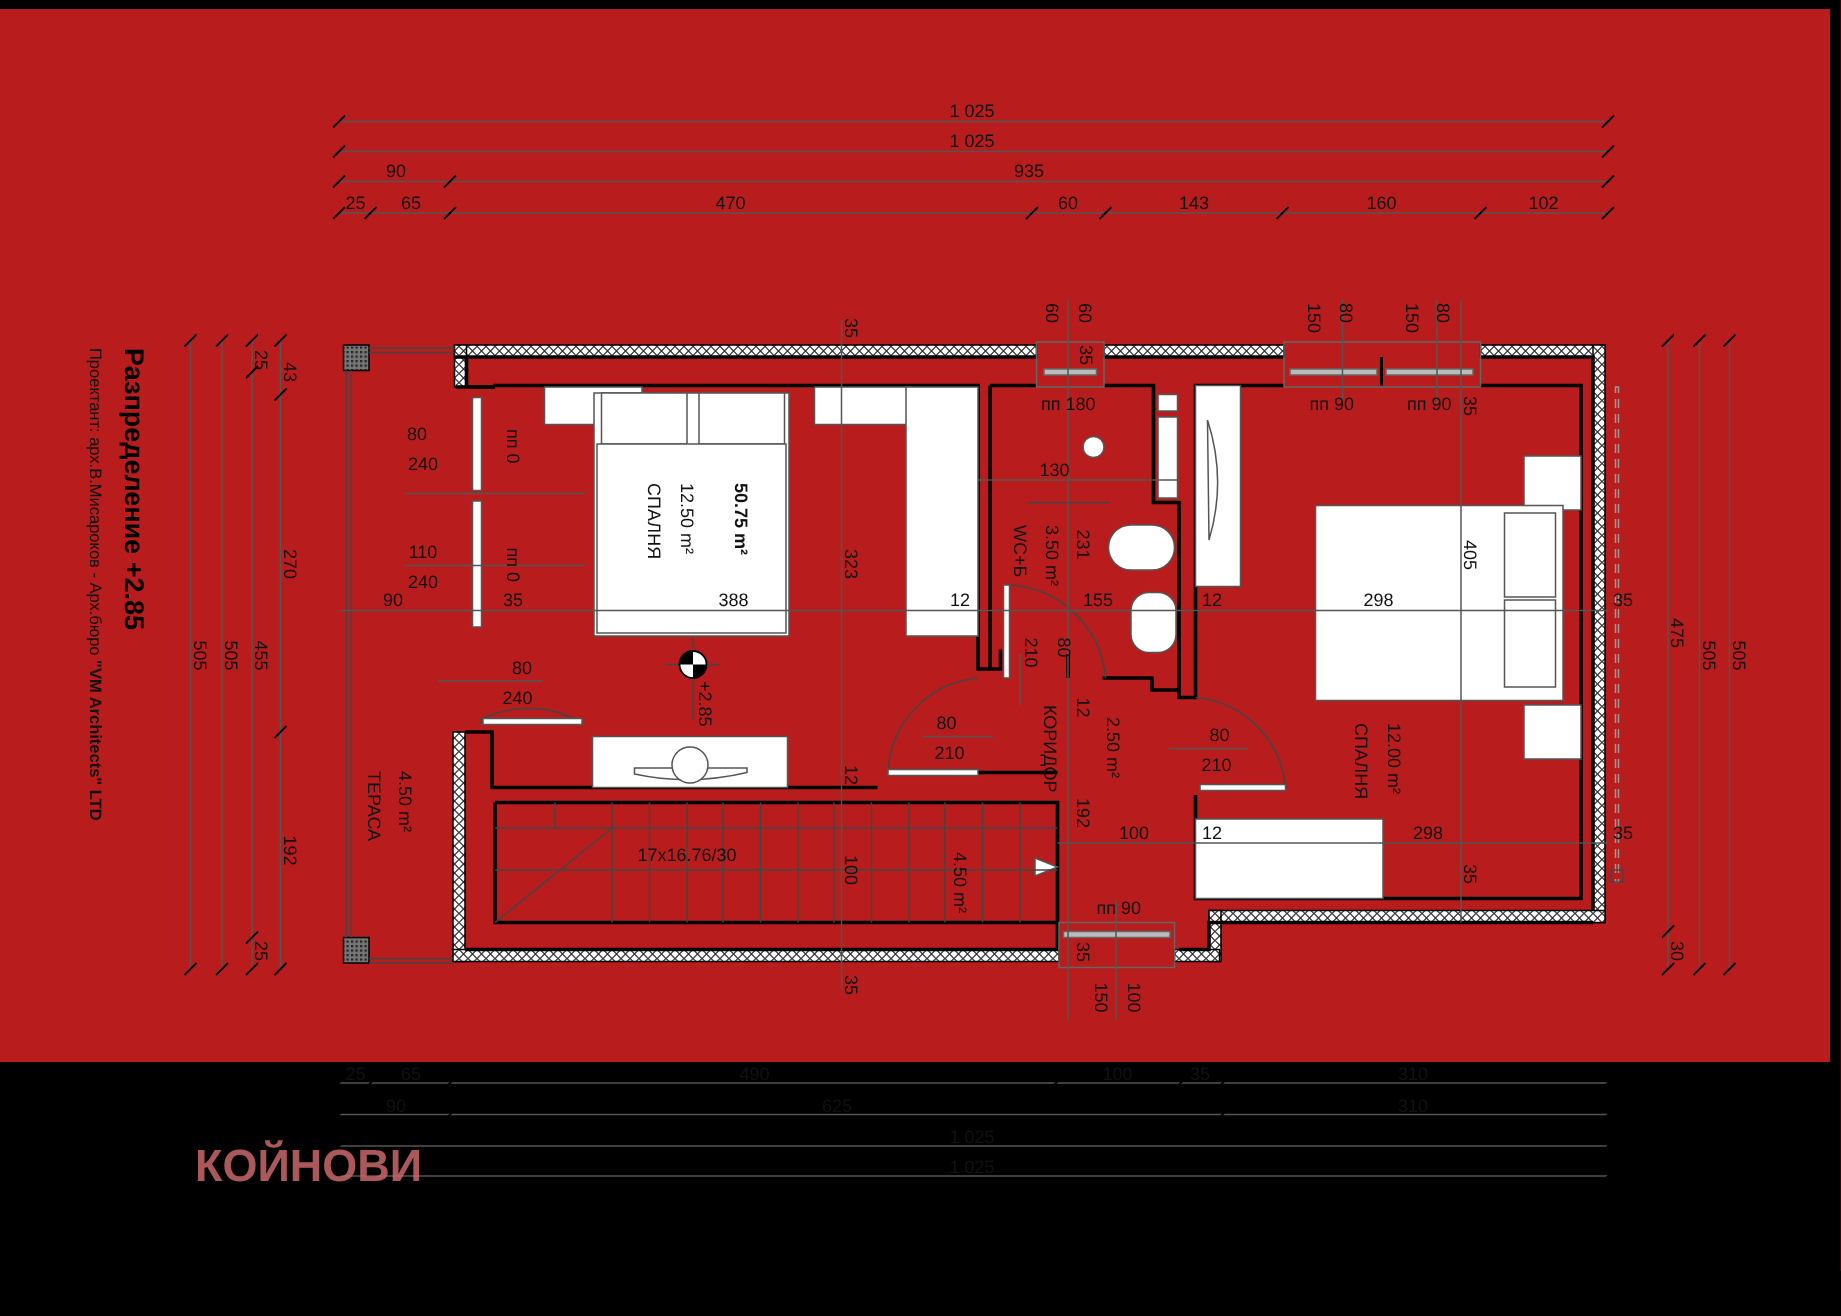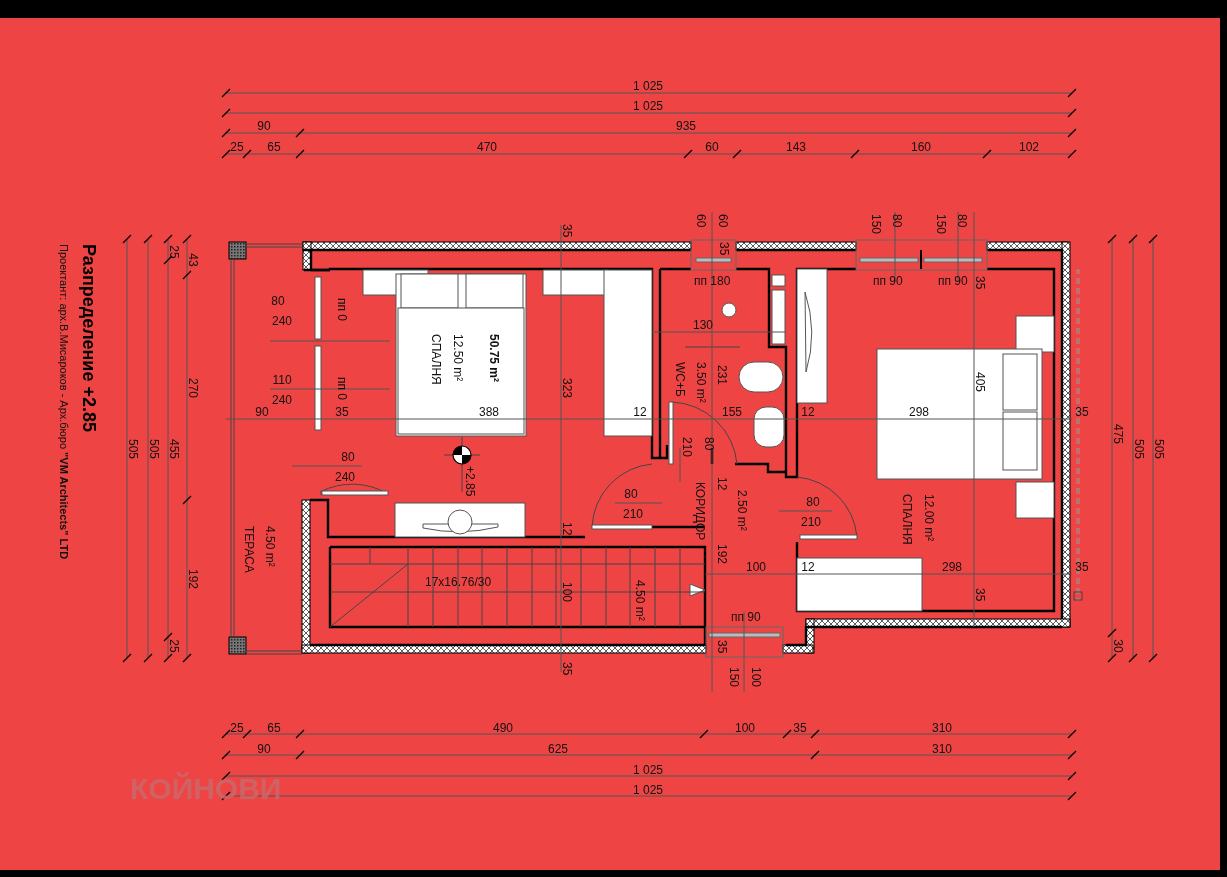--- a/index.html
+++ b/index.html
@@ -1,17 +1,17 @@
 <!DOCTYPE html>
 <html><head>
 <meta charset="utf-8">
 <style>
   html,body{margin:0;padding:0;background:#000;}
   body{width:1227px;height:877px;position:relative;overflow:hidden;font-family:"Liberation Sans",sans-serif;}
-  #sheet{position:absolute;left:0;top:18px;width:1220px;height:852px;background:#ef4444;}
+  #sheet{position:absolute;left:0;top:6px;width:1220px;height:702px;background:#b91c1c;}
   svg{position:absolute;left:0;top:0;}
   .dim{stroke:#555;stroke-width:1;fill:none;}
   .tick{stroke:#000;stroke-width:1.2;}
   .wall{stroke:#000;stroke-width:2.4;fill:none;}
   .thin{stroke:#444;stroke-width:1;fill:none;}
   .furn{stroke:#555;stroke-width:1;fill:#fff;}
   .t{font-family:"Liberation Sans",sans-serif;font-size:12px;fill:#111;}
   .tb{font-family:"Liberation Sans",sans-serif;font-size:12px;font-weight:bold;fill:#111;}
   .title{font-family:"Liberation Sans",sans-serif;font-size:18px;font-weight:bold;fill:#000;}
   .sub{font-family:"Liberation Sans",sans-serif;font-size:11px;fill:#111;}

